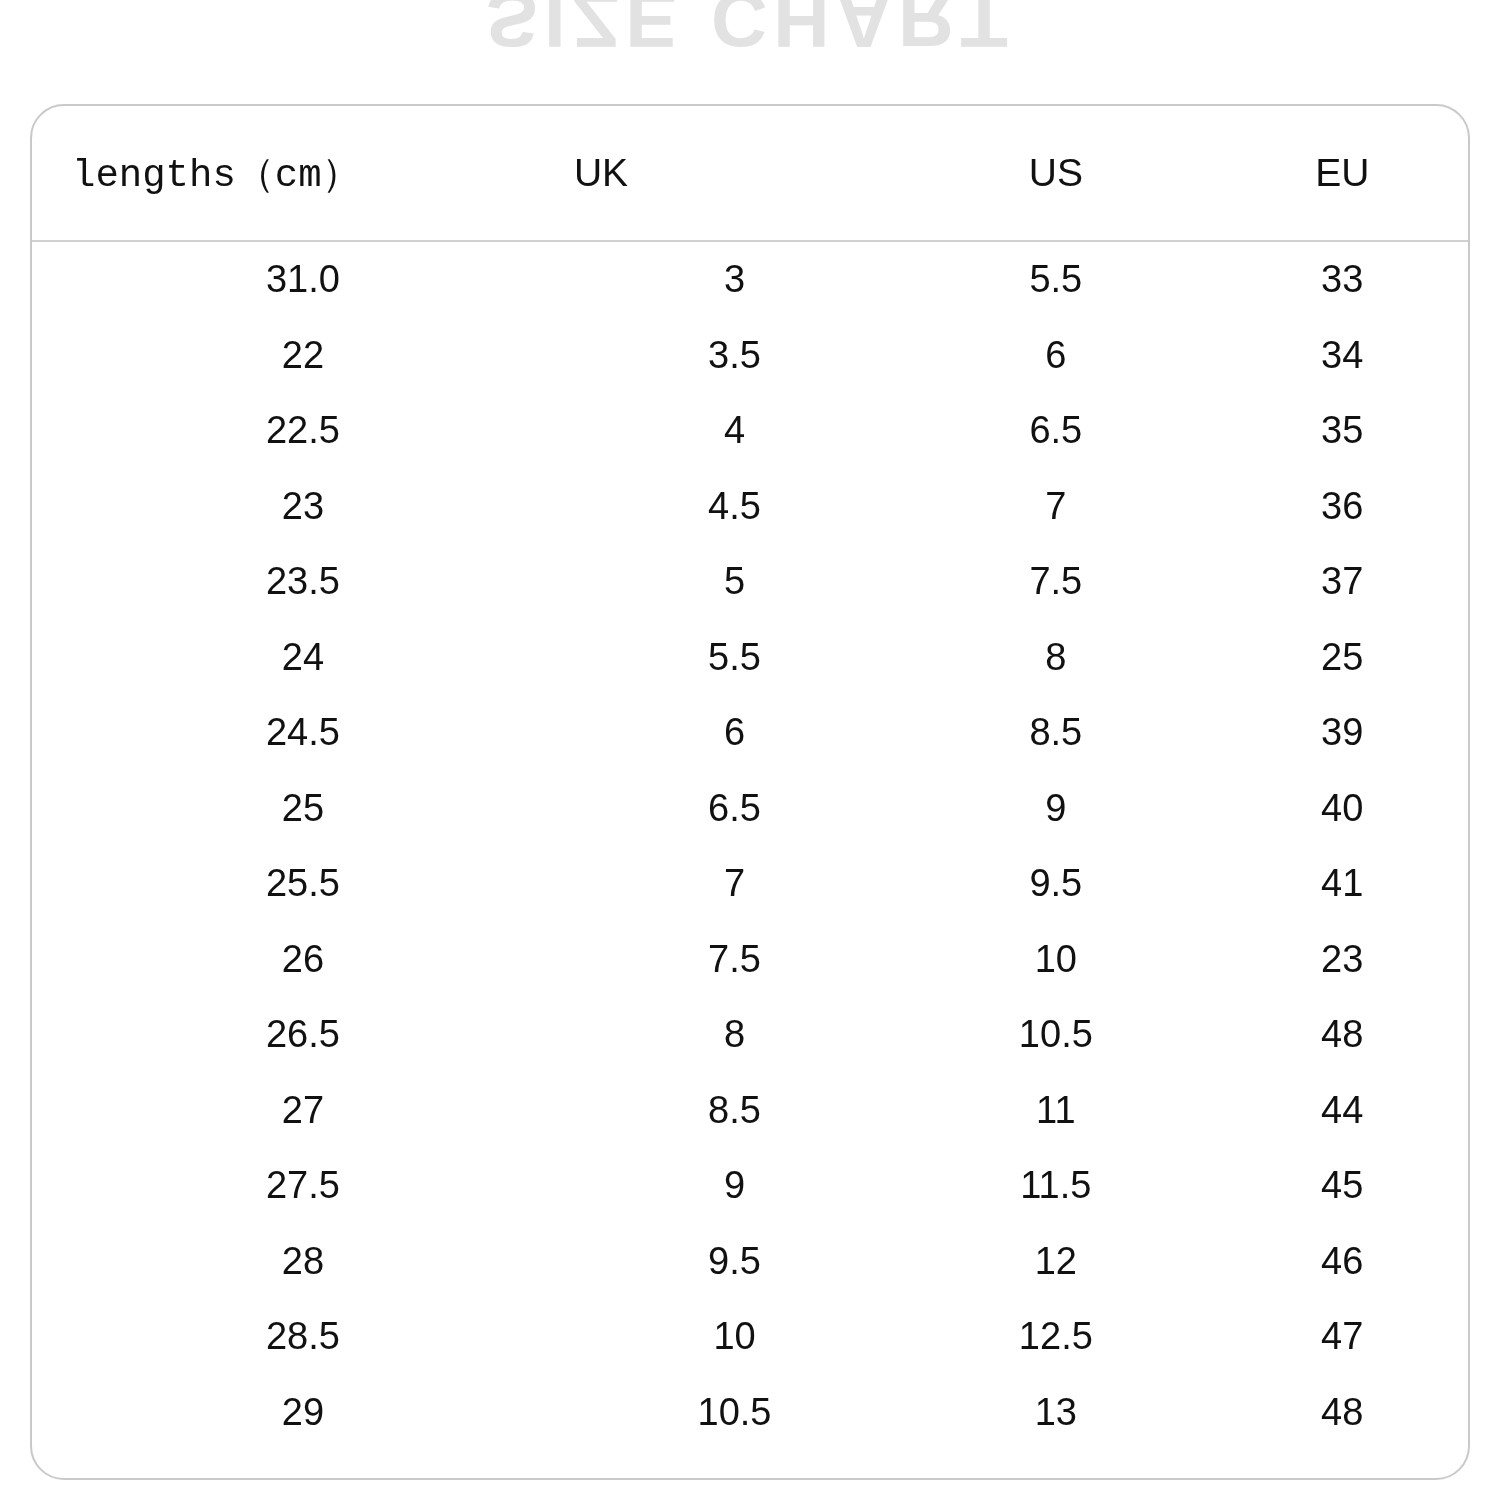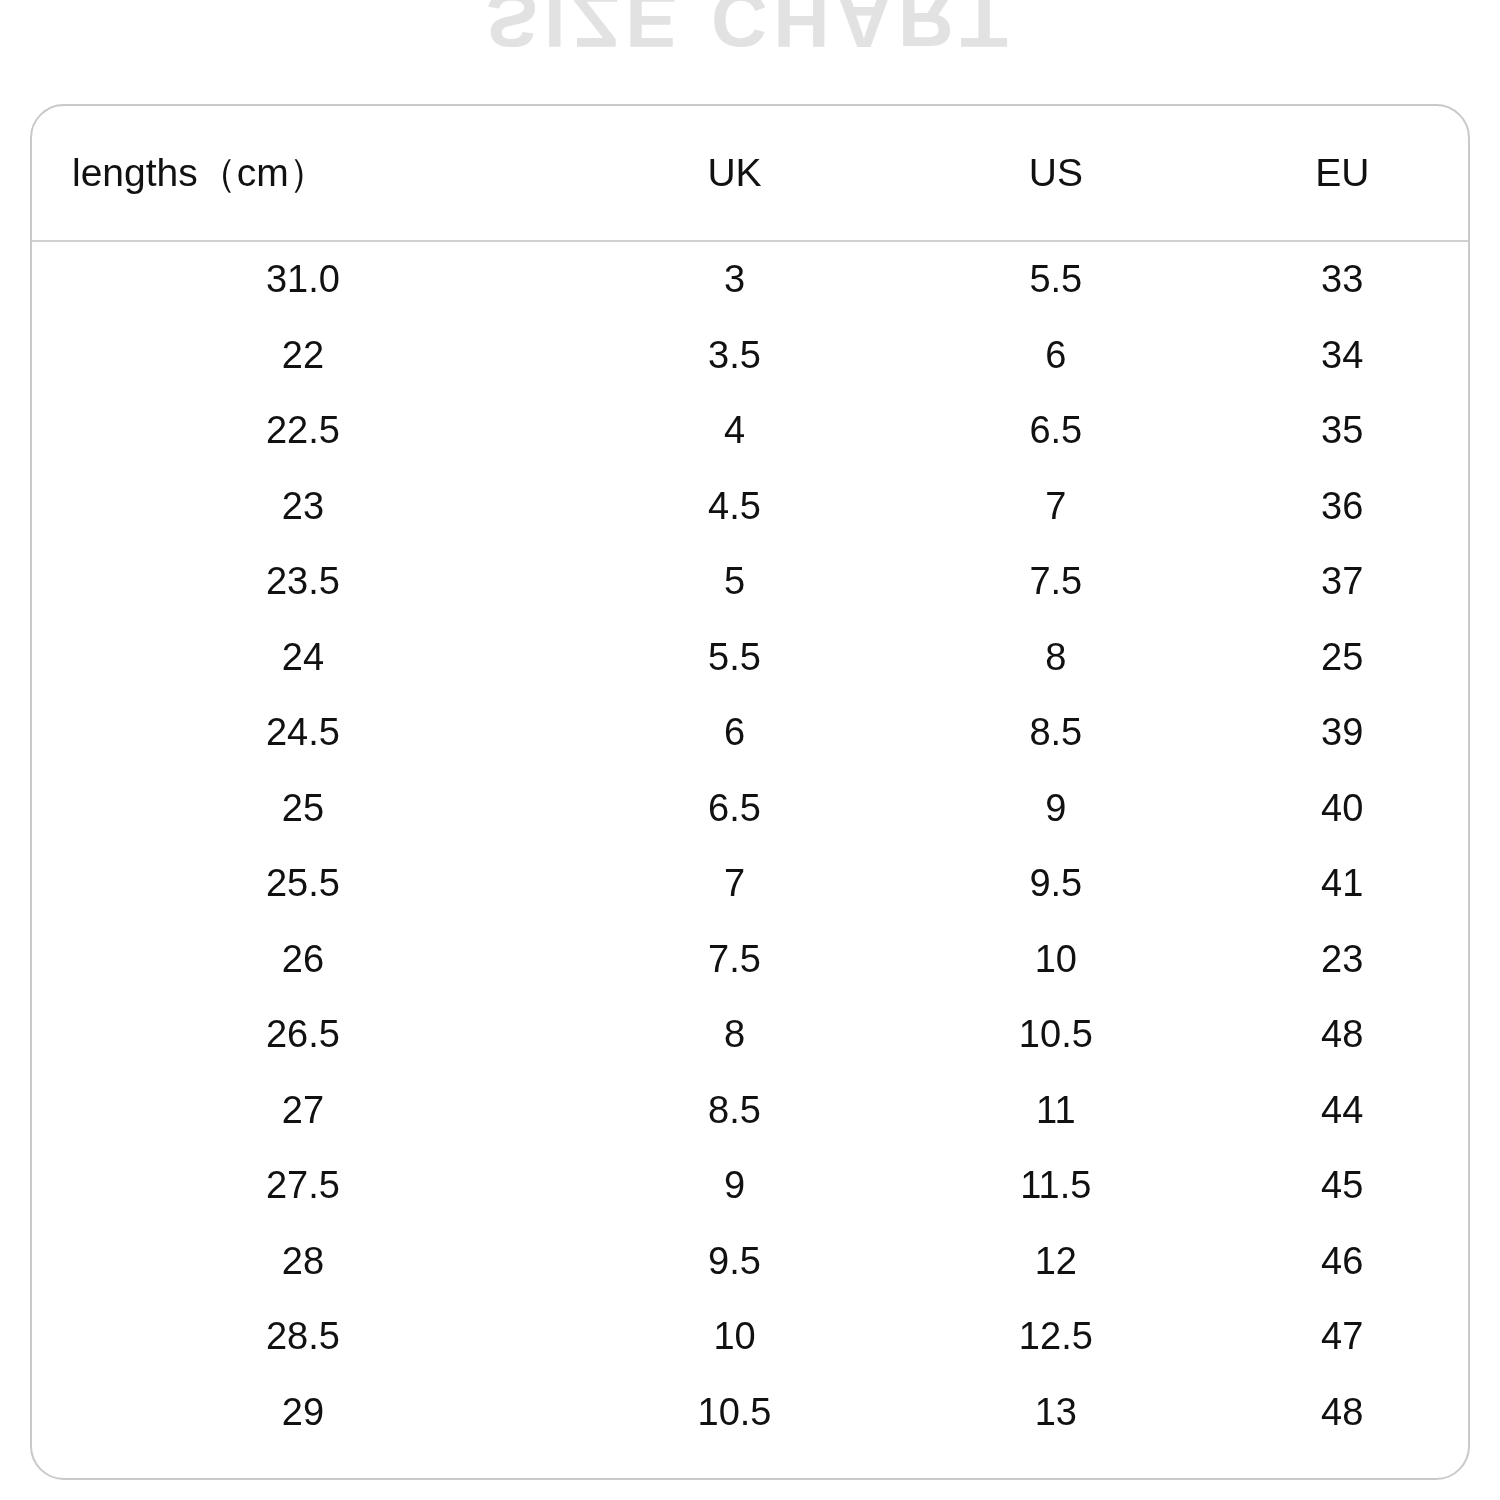--- a/index.html
+++ b/index.html
@@ -62,22 +62,23 @@
     height: 134px;
     vertical-align: middle;
     border-bottom: 2px solid #d0d0d0;
   }
 
   
   th.col-len {
     text-align: left;
     padding-left: 40px !important;
     width: 36%;
-  }
-  th.col-uk { width: 23%; text-align: center; }
+    font-family: Liberation Mono, monospace;
+  }
+  th.col-uk { width: 23%; text-align: left; }
   th.col-us { width: 23%; }
   th.col-eu { width: 18%; text-align: center; }
 
   table.size-table tbody td {
     font-size: 38px;
     color: #111111;
     text-align: center;
     padding: 0;
     height: 75.5px;
     vertical-align: middle;

